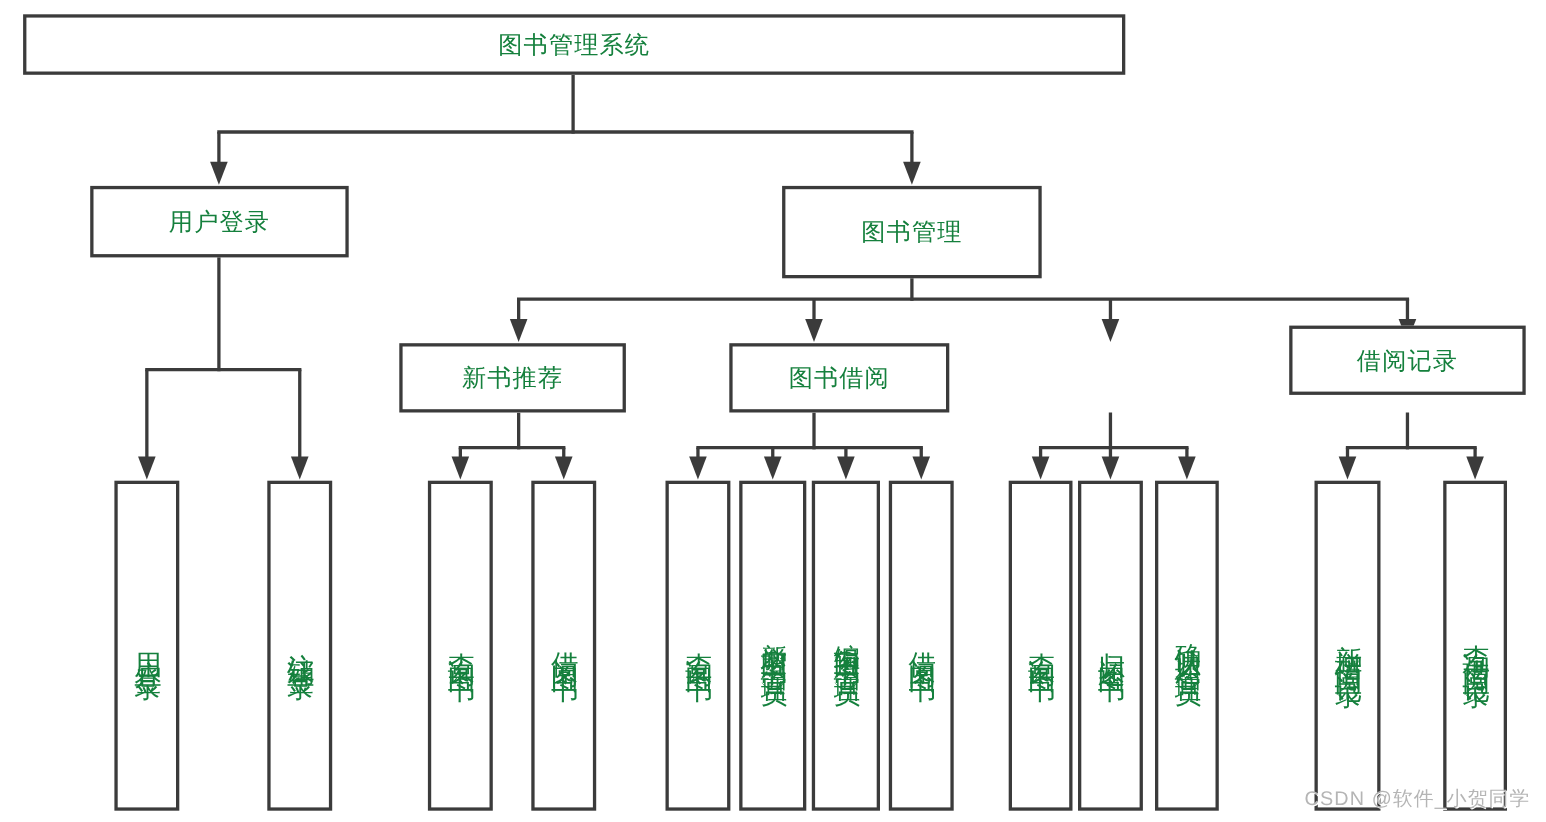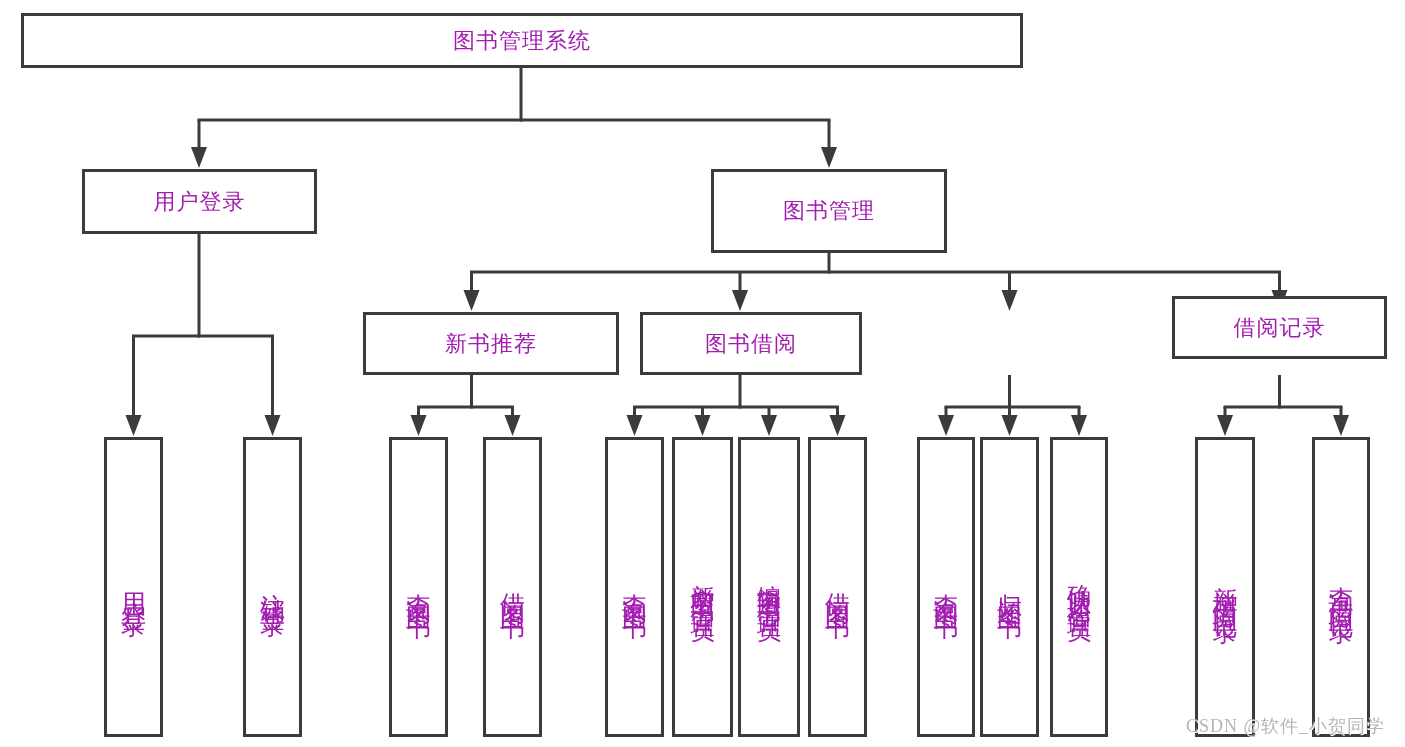--- a/index.html
+++ b/index.html
@@ -9,21 +9,21 @@
     background:#ffffff;
     font-family:"Liberation Sans","DejaVu Sans",sans-serif;
     overflow:hidden;
   }
   #wires{position:absolute;left:0;top:0;width:1405px;height:747px;}
   .box{
     position:absolute;
     box-sizing:border-box;
     background:#ffffff;
     border:3px solid #3b3b3b;
-    color:#a21caf;
+    color:#15803d;
     display:flex;
     align-items:center;
     justify-content:center;
     text-align:center;
   }
   .hbox{font-size:22px;letter-spacing:1px;line-height:1;}
   .vbox{
     font-size:25px;
     writing-mode:vertical-rl;
     text-orientation:mixed;
@@ -32,21 +32,20 @@
   }
   .vbox.long{letter-spacing:5px;font-size:24px;}
   .watermark{
     position:absolute;
     left:1186px;top:714px;
     font-size:18px;
     color:#b5b5b5;
     text-shadow:1px 1px 0 #ffffff;
     white-space:nowrap;
     letter-spacing:1px;
-    font-family:Liberation Serif, serif;
   }
 </style>
 </head>
 <body>
 
 <div id="stage">
 
   <svg id="wires" width="1405" height="747" viewBox="0 0 1405 747">
     <g stroke="#3b3b3b" stroke-width="3" fill="none">
 
@@ -110,22 +109,22 @@
       <polygon points="1217,415 1233,415 1225,436"></polygon>
       <polygon points="1333,415 1349,415 1341,436"></polygon>
     </g>
   </svg>
 
   <div class="box hbox" style="left:21px;top:13px;width:1002px;height:55px">图书管理系统</div>
 
   <div class="box hbox" style="left:82px;top:169px;width:235px;height:65px">用户登录</div>
   <div class="box hbox" style="left:711px;top:169px;width:236px;height:84px">图书管理</div>
 
-  <div class="box hbox" style="left:363px;top:312px;width:256px;height:63px">新书推荐</div>
-  <div class="box hbox" style="left:640px;top:312px;width:222px;height:63px">图书借阅</div>
+  <div class="box hbox" style="left:363px;top:312px;width:206px;height:63px">新书推荐</div>
+  <div class="box hbox" style="left:663px;top:312px;width:200px;height:63px">图书借阅</div>
   <div class="box hbox" style="left:1172px;top:296px;width:215px;height:63px">借阅记录</div>
 
   <div class="box vbox" style="left:104px;top:437px;width:59px;height:300px">用户登录</div>
   <div class="box vbox" style="left:243px;top:437px;width:59px;height:300px">注销登录</div>
 
   <div class="box vbox" style="left:389px;top:437px;width:59px;height:300px">查询图书</div>
   <div class="box vbox" style="left:483px;top:437px;width:59px;height:300px">借阅图书</div>
 
   <div class="box vbox" style="left:605px;top:437px;width:59px;height:300px">查询图书</div>
   <div class="box vbox long" style="left:672px;top:437px;width:61px;height:300px">新增图书（管理员）</div>

